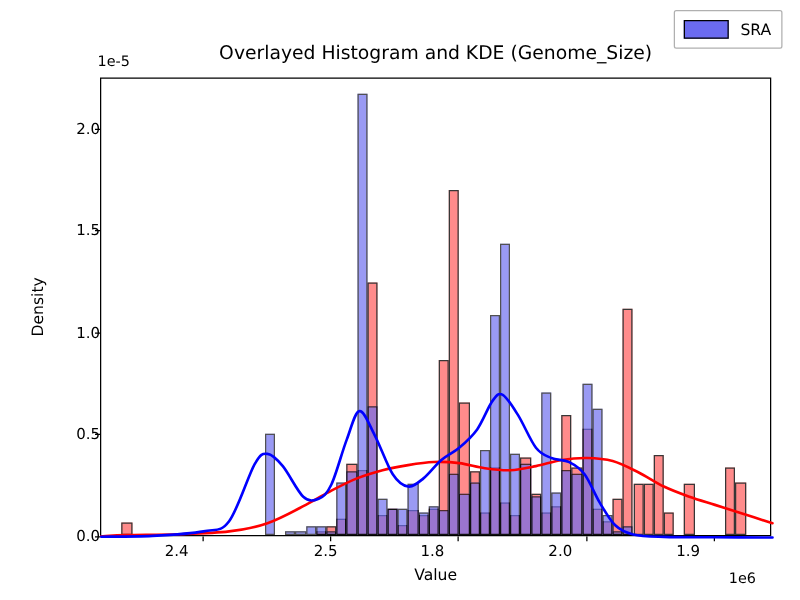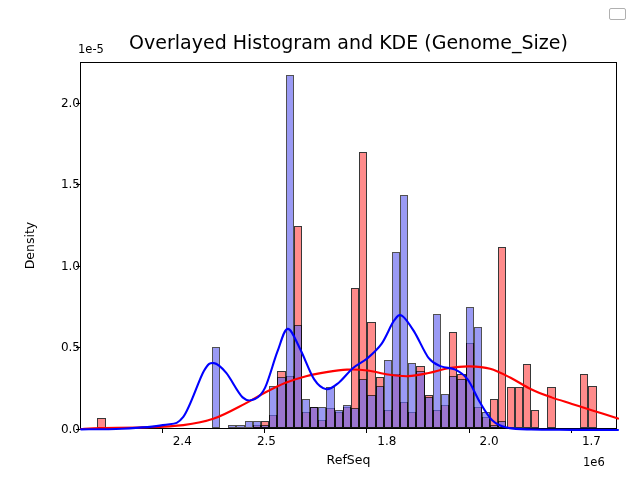--- a/index.html
+++ b/index.html
@@ -2,32 +2,32 @@
 <html><head>
 <meta charset="utf-8">
 <style>
   html,body{margin:0;padding:0;background:#ffffff;}
   body{width:640px;height:480px;overflow:hidden;
        font-family:"DejaVu Sans","Liberation Sans",sans-serif;color:#000;}
   #fig{position:relative;width:640px;height:480px;background:#ffffff;}
   #plot-area{position:absolute;left:80px;top:62px;width:537px;height:367px;
              border:1.1px solid #000;box-sizing:border-box;background:#fff;}
   #chart-title{position:absolute;left:80px;top:33px;width:537px;text-align:center;
-               font-size:19px;line-height:18px;white-space:nowrap;}
+               font-size:15px;line-height:18px;white-space:nowrap;}
   #ymult{position:absolute;left:78px;top:42px;font-size:11.5px;}
   #xmult{position:absolute;left:583px;top:455px;font-size:11.5px;}
   #ylabel{position:absolute;left:0;top:0;width:367px;height:20px;
           transform-origin:0 0;transform:translate(22px,429px) rotate(-90deg);
           text-align:center;font-size:12.5px;}
   #xlabel{position:absolute;left:80px;top:452px;width:537px;text-align:center;font-size:12.5px;}
   .ytick-label{position:absolute;right:0;width:46px;text-align:right;font-size:12px;
                transform:translateY(-7px);}
   .ytick-mark{position:absolute;left:-4px;width:4px;height:1px;background:#000;}
   .xtick-label{position:absolute;top:434px;width:60px;margin-left:-30px;
-               text-align:right;font-size:12px;}
+               text-align:left;font-size:12px;}
   .xtick-mark{position:absolute;top:0;width:1px;height:4px;background:#000;}
   #yticks,#xticks{position:absolute;left:0;top:0;width:100%;height:100%;}
   #yticks{left:80px;top:62px;width:0;height:367px;}
   #xticks{left:80px;top:429px;width:537px;height:10px;}
   .bar{position:absolute;bottom:0;box-sizing:border-box;border:0.9px solid #000;}
   #legend{position:absolute;right:14px;top:8px;background:#fff;
           border:0.9px solid #b0b0b0;border-radius:2px;padding:5px 8px 5px 7px;}
   .legend-row{display:flex;align-items:center;height:19px;}
   .legend-swatch{width:34px;height:13px;border:0.9px solid #000;margin-right:9px;}
   .legend-label{font-size:12.5px;}
@@ -35,21 +35,21 @@
 </style>
 </head>
 <body>
 
 <div id="fig">
 
   <div id="chart-title">Overlayed Histogram and KDE (Genome_Size)</div>
   <div id="ymult">1e-5</div>
   <div id="xmult">1e6</div>
   <div id="ylabel">Density</div>
-  <div id="xlabel">RefSeq</div>
+  <div id="xlabel">Value</div>
 
   <div id="yticks">
       <div class="ytick-label" style="top: 367px;">0.0</div>
       <div class="ytick-mark" style="top: 367px;"></div>
       <div class="ytick-label" style="top: 285.444px;">0.5</div>
       <div class="ytick-mark" style="top: 285.444px;"></div>
       <div class="ytick-label" style="top: 203.889px;">1.0</div>
       <div class="ytick-mark" style="top: 203.889px;"></div>
       <div class="ytick-label" style="top: 122.333px;">1.5</div>
       <div class="ytick-mark" style="top: 122.333px;"></div>
@@ -143,19 +143,23 @@
         <div class="bar" style="left: 409.143px; width: 8.18286px; height: 3.26222px; background: rgb(107, 107, 240); opacity: 0.68;"></div>
         <div class="bar" style="left: 417.326px; width: 8.18286px; height: 6.52444px; background: rgb(107, 107, 240); opacity: 0.68;"></div>
       </div>
     <svg class="kde" id="kde-svg" width="537" height="367" viewBox="0 0 537 367">
         <path d="M 0.00 366.02 C 3.41 365.86, 10.23 365.31, 20.46 365.04 C 30.69 364.77, 47.73 364.88, 61.37 364.39 C 75.01 363.90, 90.35 363.57, 102.29 362.11 C 114.22 360.64, 122.74 359.12, 132.97 355.58 C 143.20 352.05, 155.13 345.25, 163.66 340.90 C 172.18 336.55, 177.30 333.02, 184.11 329.48 C 190.93 325.95, 197.75 322.42, 204.57 319.70 C 211.39 316.98, 218.21 314.94, 225.03 313.17 C 231.85 311.41, 238.67 310.18, 245.49 309.10 C 252.30 308.01, 259.12 306.92, 265.94 306.65 C 272.76 306.38, 279.58 306.65, 286.40 307.46 C 293.22 308.28, 300.04 310.59, 306.86 311.54 C 313.68 312.49, 320.50 313.45, 327.31 313.17 C 334.13 312.90, 340.95 311.27, 347.77 309.91 C 354.59 308.55, 361.41 306.11, 368.23 305.02 C 375.05 303.93, 381.87 303.25, 388.69 303.39 C 395.50 303.52, 402.32 303.93, 409.14 305.83 C 415.96 307.74, 422.78 311.41, 429.60 314.80 C 436.42 318.20, 443.24 322.96, 450.06 326.22 C 456.88 329.48, 463.70 331.93, 470.51 334.38 C 477.33 336.82, 484.15 338.73, 490.97 340.90 C 497.79 343.08, 503.76 344.98, 511.43 347.43 C 519.10 349.87, 532.74 354.22, 537.00 355.58" fill="none" stroke="#FF0000" stroke-width="2.1" stroke-linecap="round"></path>
         <path d="M 0.00 366.35 C 6.82 366.24, 27.28 366.40, 40.91 365.70 C 54.55 364.99, 71.60 364.06, 81.83 362.11 C 92.06 360.15, 95.47 362.92, 102.29 353.95 C 109.10 344.98, 117.63 317.25, 122.74 308.28 C 127.86 299.31, 129.22 299.85, 132.97 300.12 C 136.72 300.40, 140.47 304.20, 145.25 309.91 C 150.02 315.62, 156.84 330.03, 161.61 334.38 C 166.38 338.73, 170.14 337.64, 173.89 336.01 C 177.64 334.38, 180.36 332.47, 184.11 324.59 C 187.86 316.71, 192.64 298.49, 196.39 288.71 C 200.14 278.92, 202.87 266.41, 206.62 265.87 C 210.37 265.33, 214.46 277.02, 218.89 285.44 C 223.32 293.87, 228.78 309.64, 233.21 316.44 C 237.64 323.23, 241.39 325.68, 245.49 326.22 C 249.58 326.77, 253.33 323.23, 257.76 319.70 C 262.19 316.16, 267.31 309.10, 272.08 305.02 C 276.85 300.94, 281.63 299.31, 286.40 295.23 C 291.17 291.15, 296.29 286.80, 300.72 280.55 C 305.15 274.30, 309.58 262.34, 312.99 257.72 C 316.40 253.09, 317.77 250.92, 321.18 252.82 C 324.59 254.73, 329.02 262.07, 333.45 269.13 C 337.88 276.20, 343.34 289.52, 347.77 295.23 C 352.20 300.94, 355.61 301.48, 360.05 303.39 C 364.48 305.29, 369.93 304.47, 374.37 306.65 C 378.80 308.82, 382.55 311.00, 386.64 316.44 C 390.73 321.87, 394.82 332.47, 398.91 339.27 C 403.01 346.07, 406.76 353.00, 411.19 357.21 C 415.62 361.43, 419.03 363.00, 425.51 364.55 C 431.99 366.10, 439.15 366.13, 450.06 366.51 C 460.97 366.89, 476.48 366.76, 490.97 366.84 C 505.46 366.92, 529.33 366.97, 537.00 367.00" fill="none" stroke="#0000FF" stroke-width="2.1" stroke-linecap="round"></path>
       </svg>
   </div>
 
   <div id="legend">
+      <div class="legend-row">
+        <span class="legend-swatch" style="background: rgb(107, 107, 240);"></span>
+        <span class="legend-label">SRA</span>
+      </div>
     </div>
 <div class="xtick-label" style="left: 161.829px;">2.4</div>
-    <div class="xtick-label" style="left: 246px;">2.5</div>
+    <div class="xtick-label" style="left: 281px;">2.5</div>
     <div class="xtick-label" style="left: 366.4px;">1.8</div>
     <div class="xtick-label" style="left: 468.686px;">2.0</div>
-    <div class="xtick-label" style="left: 570.971px;">1.7</div>
+    <div class="xtick-label" style="left: 570.971px;">1.9</div>
   </div>
 
 </body></html>

